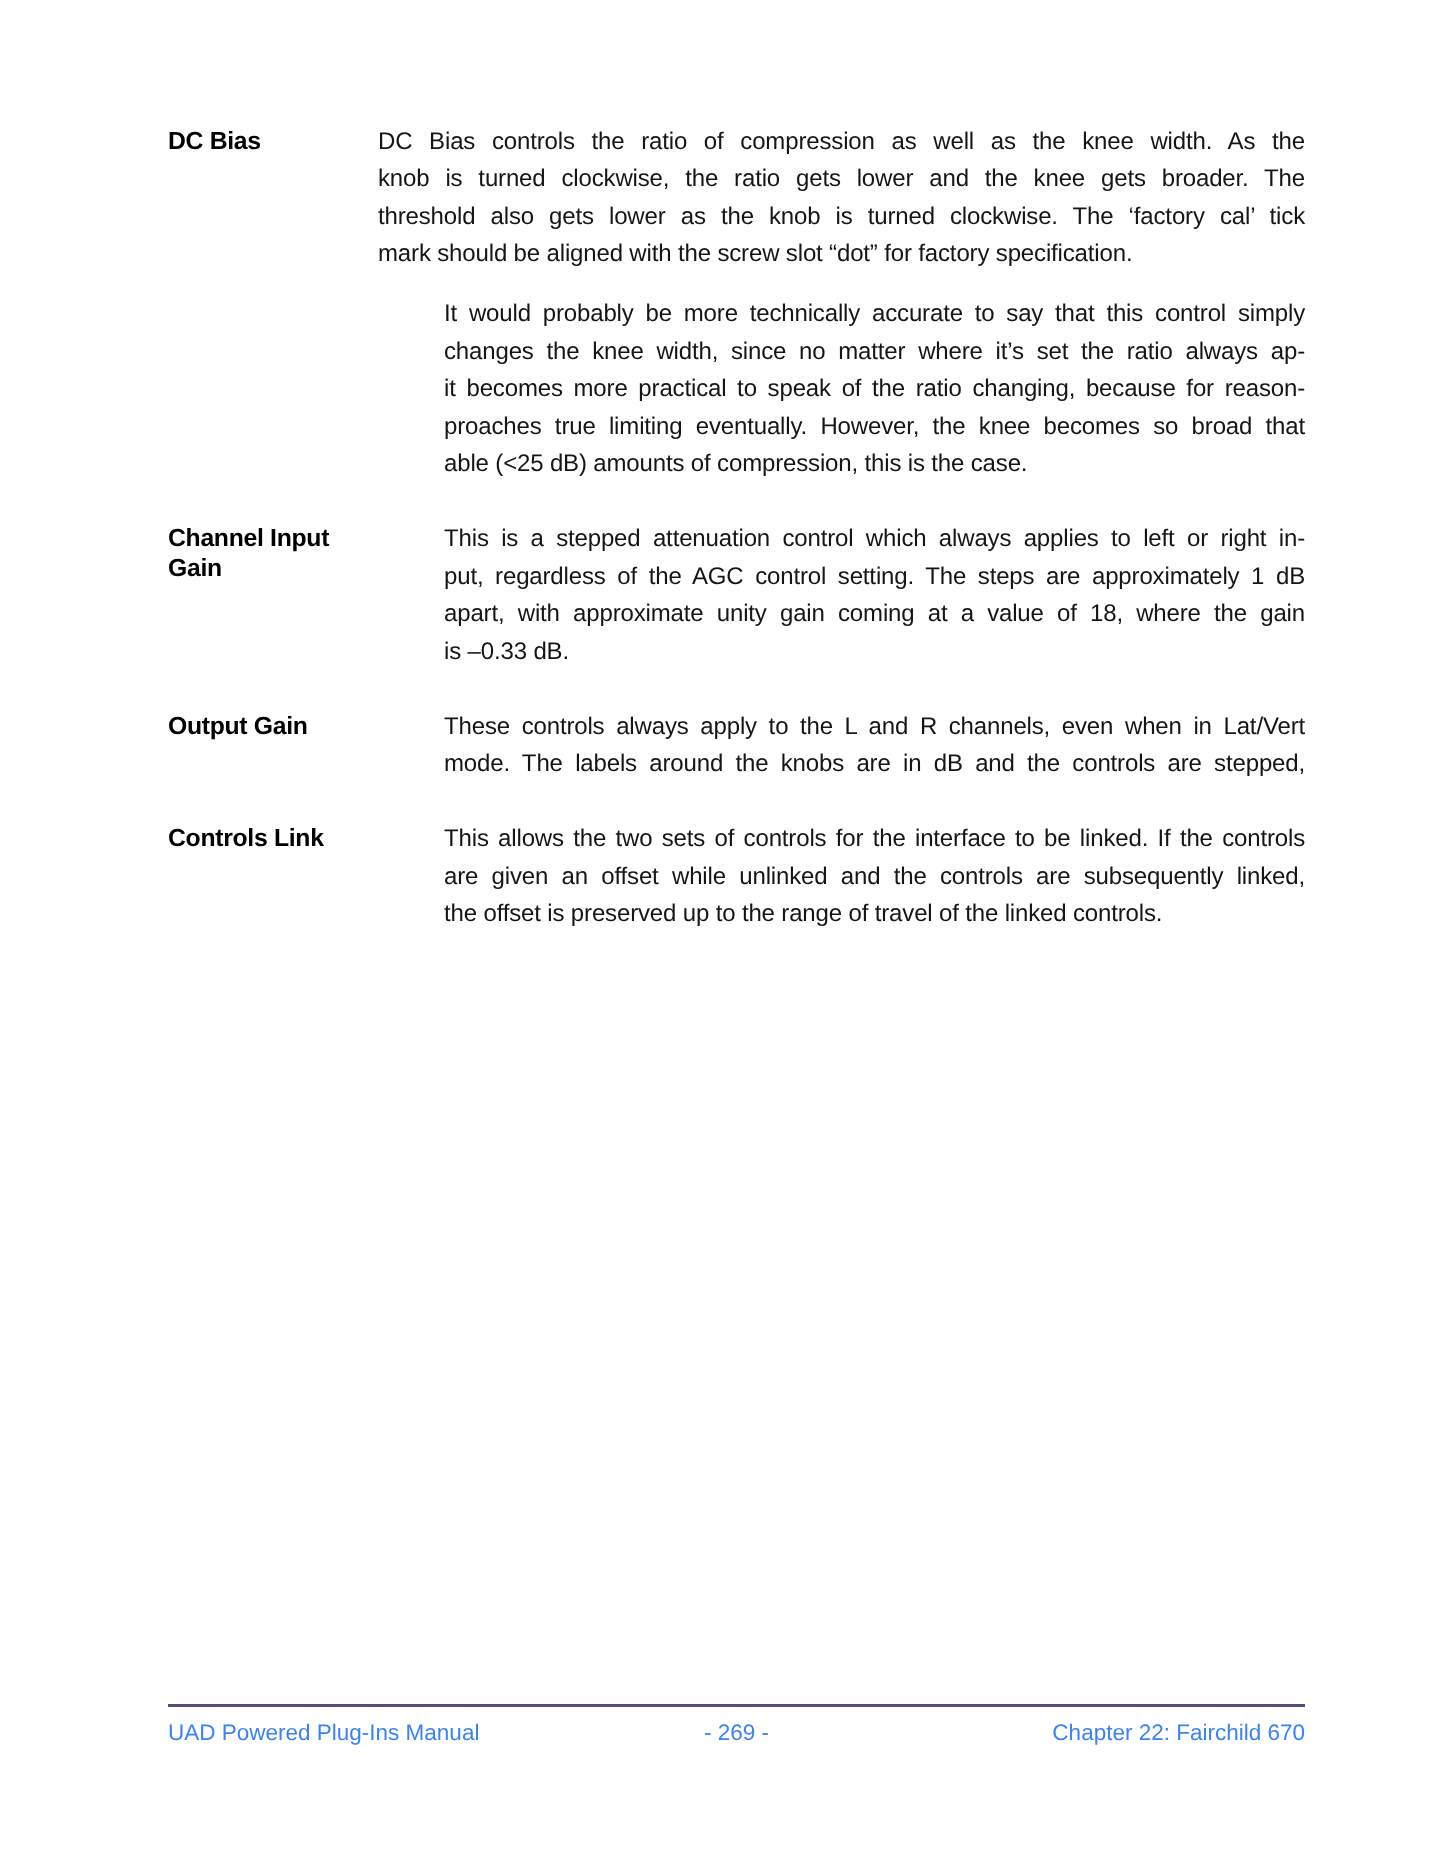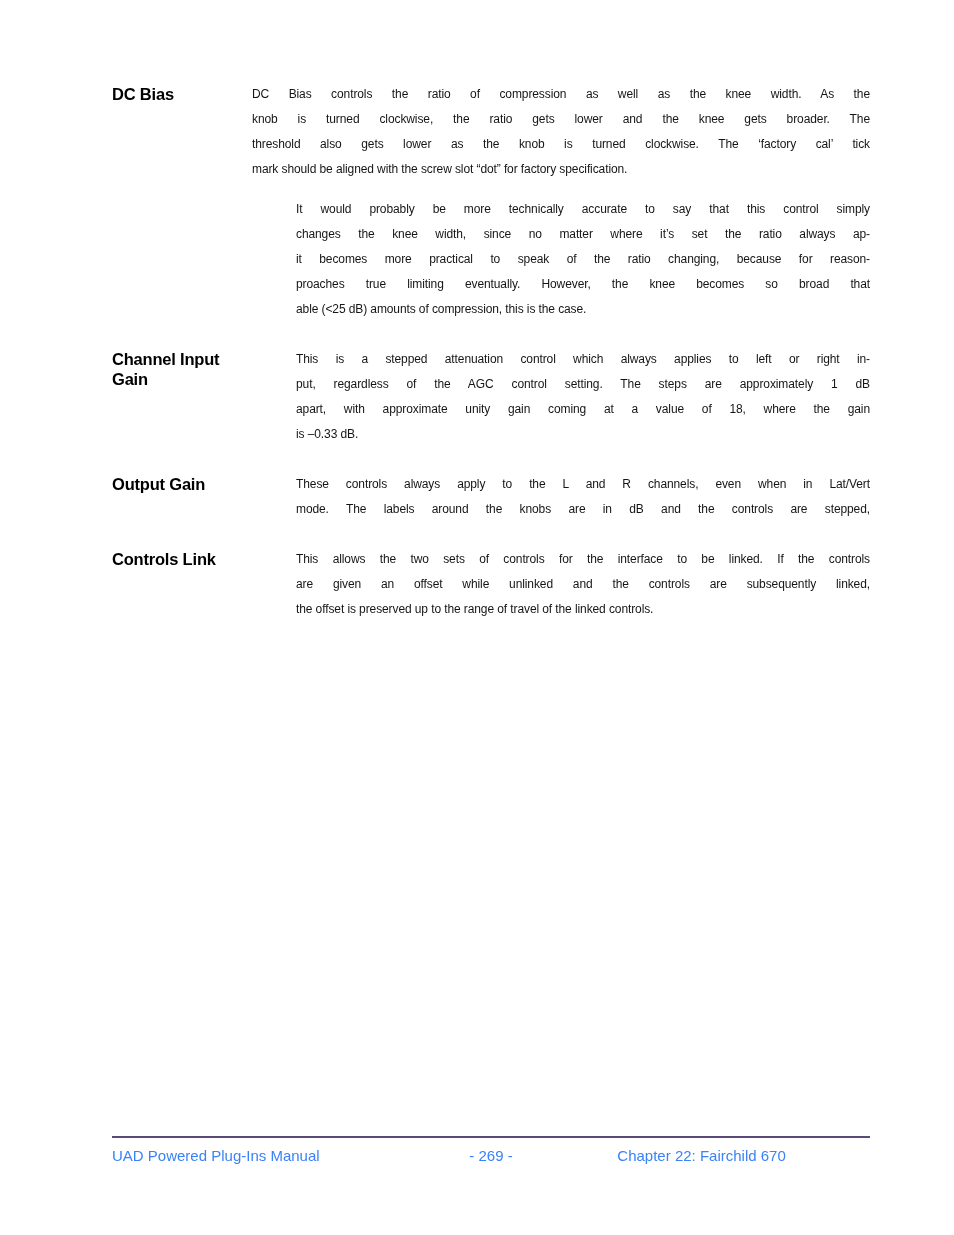--- a/index.html
+++ b/index.html
@@ -37,21 +37,21 @@
     padding-top: 2px;
     color: #000000;
   }
   .body {
     flex: 1 1 auto;
     min-width: 0;
   }
   .para { margin: 0 0 15px 0; }
   .para:last-child { margin-bottom: 0; margin-left: 44px; }
   .line {
-    font-size: 12px;
+    font-size: 16px;
     line-height: 25px;
     letter-spacing: -0.1px;
     white-space: nowrap;
     color: #151515;
   }
   .line.jl {
     text-align: justify;
     text-align-last: justify;
   }
   .footer {
@@ -66,21 +66,21 @@
   }
   .footer-row {
     display: flex;
     margin-top: 9px;
     font-size: 15px;
     line-height: 18px;
     color: #3b82f6;
   }
   .footer-row .f-left  { flex: 1; text-align: left; }
   .footer-row .f-center{ flex: 1; text-align: center; }
-  .footer-row .f-right { flex: 1; }
+  .footer-row .f-right { flex: 1; text-align: right; }
 </style>
 </head>
 <body>
 
 <div class="page">
 
   <main class="content" id="sections">
       <section class="row">
         <div class="label">
           <div>DC Bias</div>

